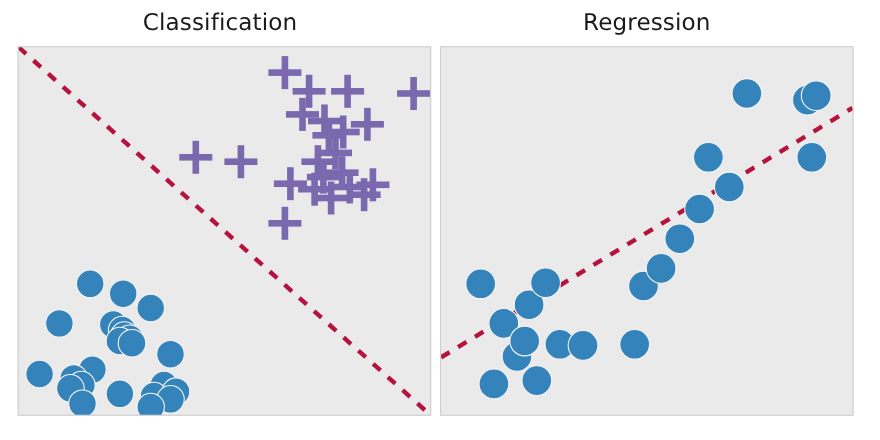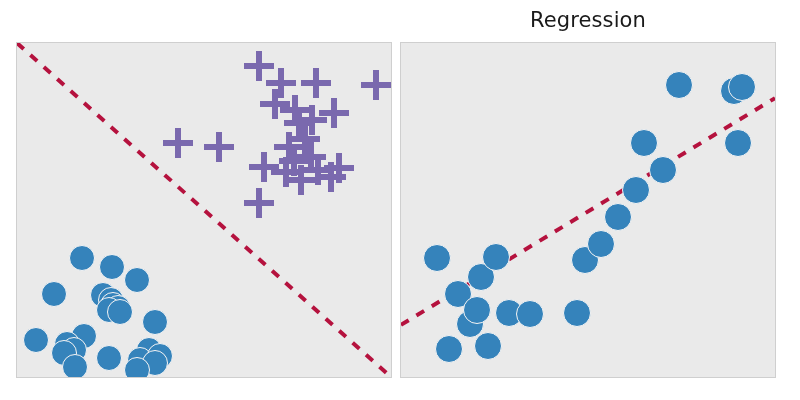--- a/index.html
+++ b/index.html
@@ -111,20 +111,21 @@
     height: 100%;
     overflow: visible;
   }
 </style>
 </head>
 <body>
 
 <div id="figure">
 
   <div class="panel" id="panel-classification">
+    <div class="panel-title">Classification</div>
 
     <div class="axes" id="axes-classification">
       <svg class="line-layer" id="line-classification">
           <line x1="0" y1="0" x2="374" y2="334" stroke="#b5123e" stroke-width="4" stroke-dasharray="9,9" stroke-linecap="butt"></line>
         </svg>
       <div class="marker-layer" id="markers-classification">
           <div class="dot" style="width: 26px; height: 26px; background: rgb(53, 131, 187); left: 52.45px; top: 202.43px;"></div>
           <div class="dot" style="width: 26px; height: 26px; background: rgb(53, 131, 187); left: 82.37px; top: 210.78px;"></div>
           <div class="dot" style="width: 26px; height: 26px; background: rgb(53, 131, 187); left: 106.68px; top: 224.14px;"></div>
           <div class="dot" style="width: 26px; height: 26px; background: rgb(53, 131, 187); left: 73.02px; top: 239.17px;"></div>

